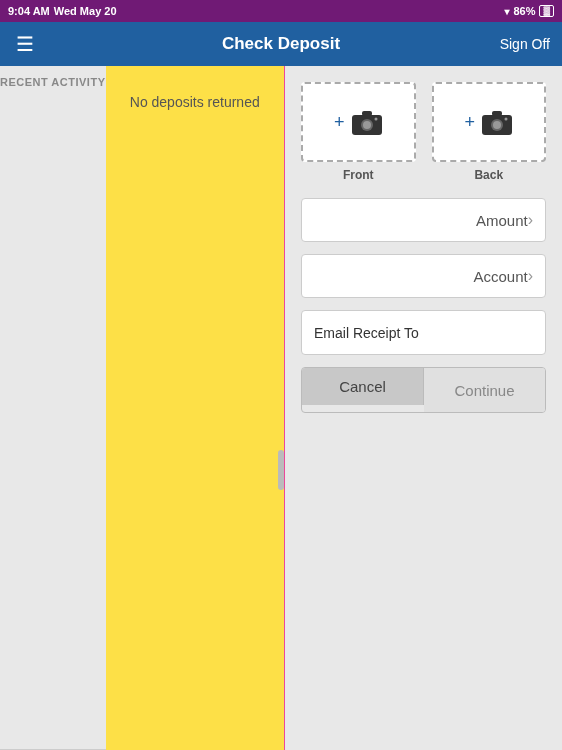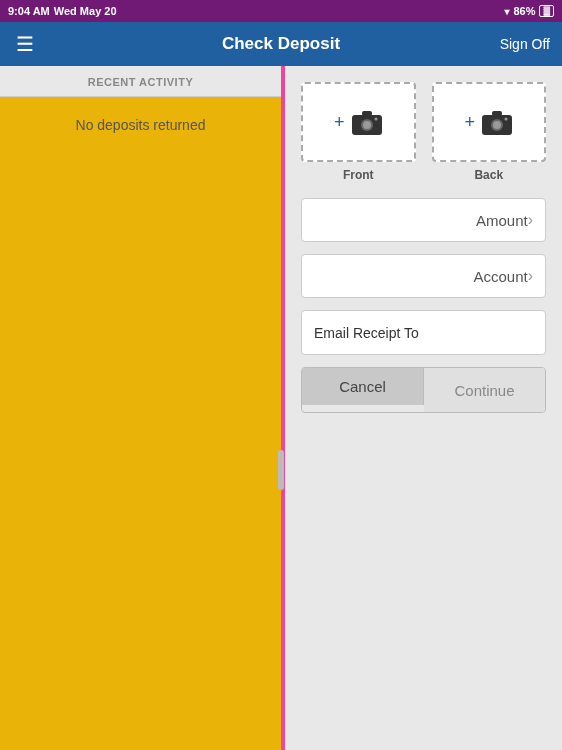--- a/index.html
+++ b/index.html
@@ -67,42 +67,42 @@
     
     .main-layout {
       display: flex;
       height: calc(750px - 66px);
     }
 
     
     .left-panel {
       width: 285px;
       background: #e8e8e8;
-      border-right: 4px solid #ec4899;
-      display: flex;
-      flex-direction: column;
+      border-right: 1px solid #ec4899;
+      display: flex;
+      flex-direction: row;
     }
     .recent-activity-header {
       text-align: center;
       padding: 10px 0 8px;
       font-size: 11px;
       font-weight: 600;
       color: #888;
       letter-spacing: 0.5px;
       border-bottom: 1px solid #ccc;
     }
     .no-deposits {
       flex: 1;
       display: flex;
       align-items: flex-start;
       justify-content: center;
-      padding-top: 20px;
+      padding-top: 28px;
       font-size: 14px;
       color: #555;
-      background: #eab308;
+      background: #fde047;
     }
     .scroll-indicator {
       position: absolute;
       left: 278px;
       top: 450px;
       width: 6px;
       height: 40px;
       background: #bbb;
       border-radius: 3px;
     }

